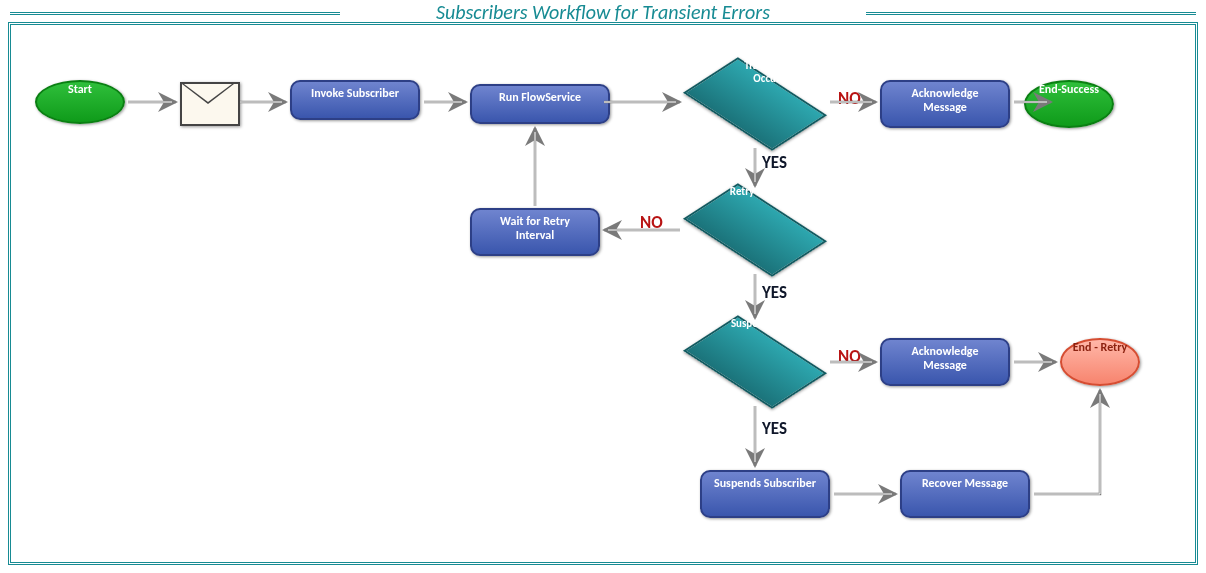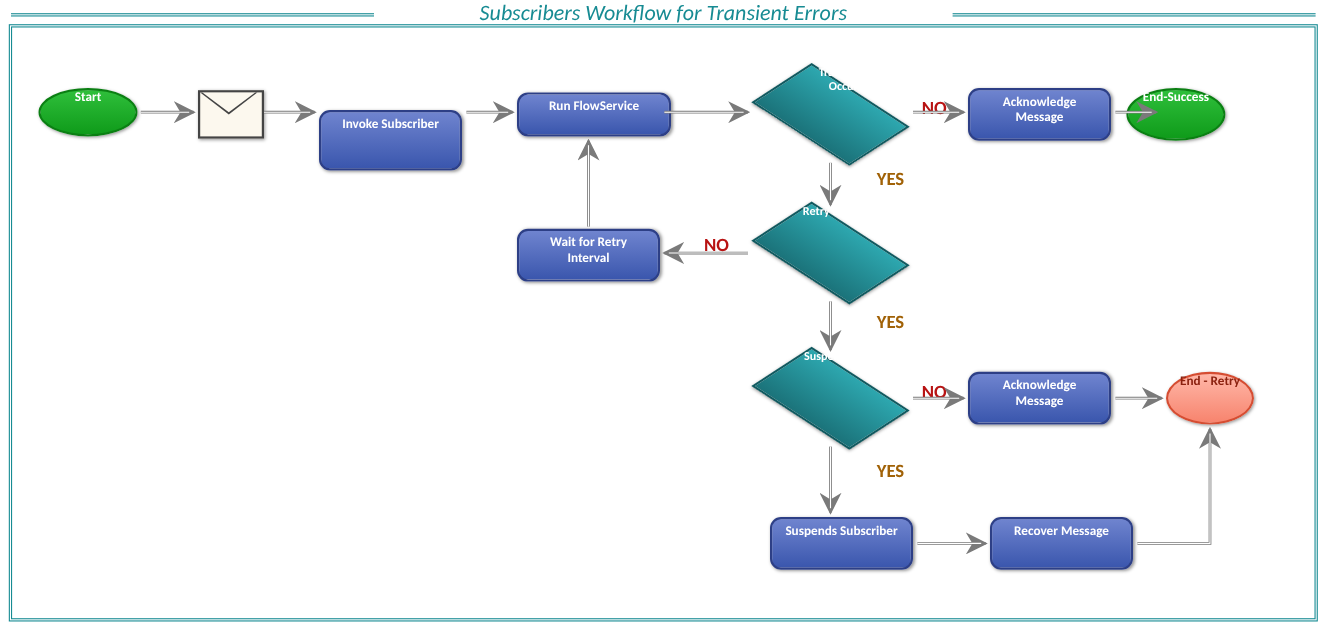--- a/index.html
+++ b/index.html
@@ -129,21 +129,21 @@
     border-right: 24px solid transparent;
     border-top: 18px solid #fcf8ee;
   }
 
   .edge-label {
     position: absolute;
     font-size: 17px;
     font-weight: 700;
   }
   .no { color: #b81313; }
-  .yes { color: #a16207; margin-left: 35px; }
+  .yes { color: #0f172a; }
 
   svg.arrows {
     position: absolute;
     left: 0; top: 0;
     width: 1206px; height: 573px;
     pointer-events: none;
   }
 </style>
 </head>
 <body>
@@ -152,21 +152,21 @@
 
   <div class="title-rule" style="left:10px;width:330px"></div>
   <div class="title">Subscribers Workflow for Transient Errors</div>
   <div class="title-rule" style="right:10px;width:330px"></div>
   <div class="outer-frame"></div>
 
   <div class="node ellipse start" style="left:35px;top:80px;width:90px;height:44px">
       <span>Start</span>
     </div>
   <div class="envelope" style="left:180px;top:82px"></div>
-  <div class="node rect" style="left:290px;top:100px;width:130px;height:55px">
+  <div class="node rect" style="left:290px;top:80px;width:130px;height:40px">
       <span>Invoke Subscriber</span>
     </div>
   <div class="node rect" style="left:470px;top:84px;width:140px;height:40px">
       <span>Run FlowService</span>
     </div>
   <div class="node diamond" style="left:680px;top:60px">
       <div class="shape"></div>
       <div class="label">Transient Error Occurred ?</div>
     </div>
   <div class="node rect" style="left:880px;top:80px;width:130px;height:48px">

